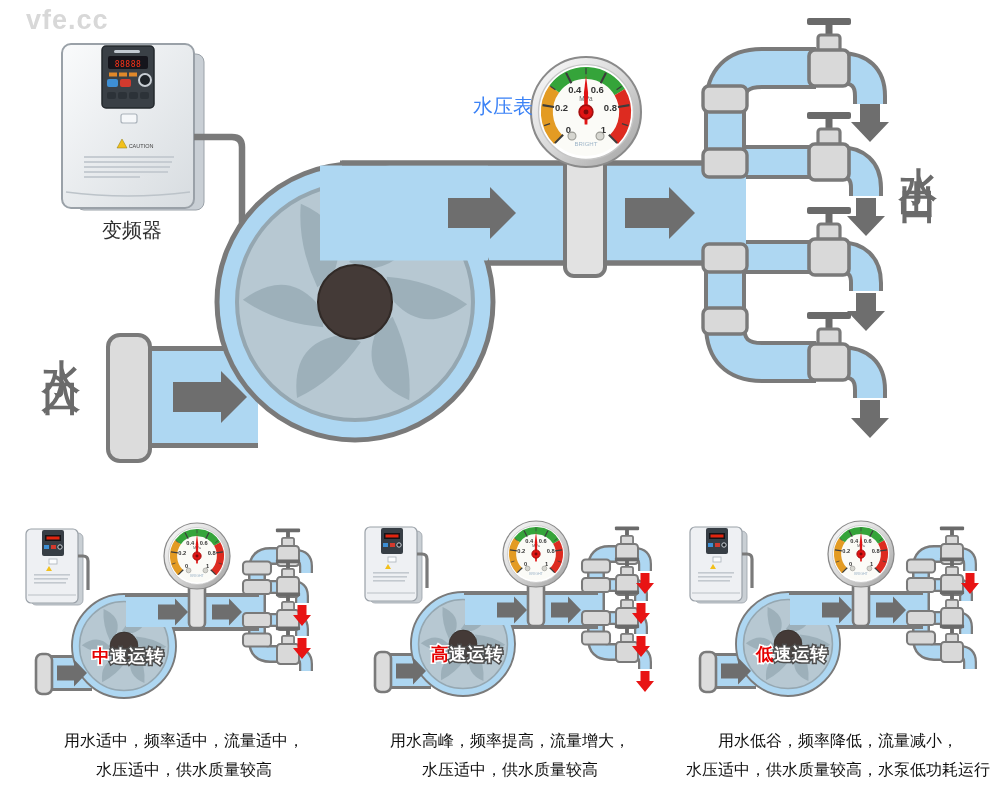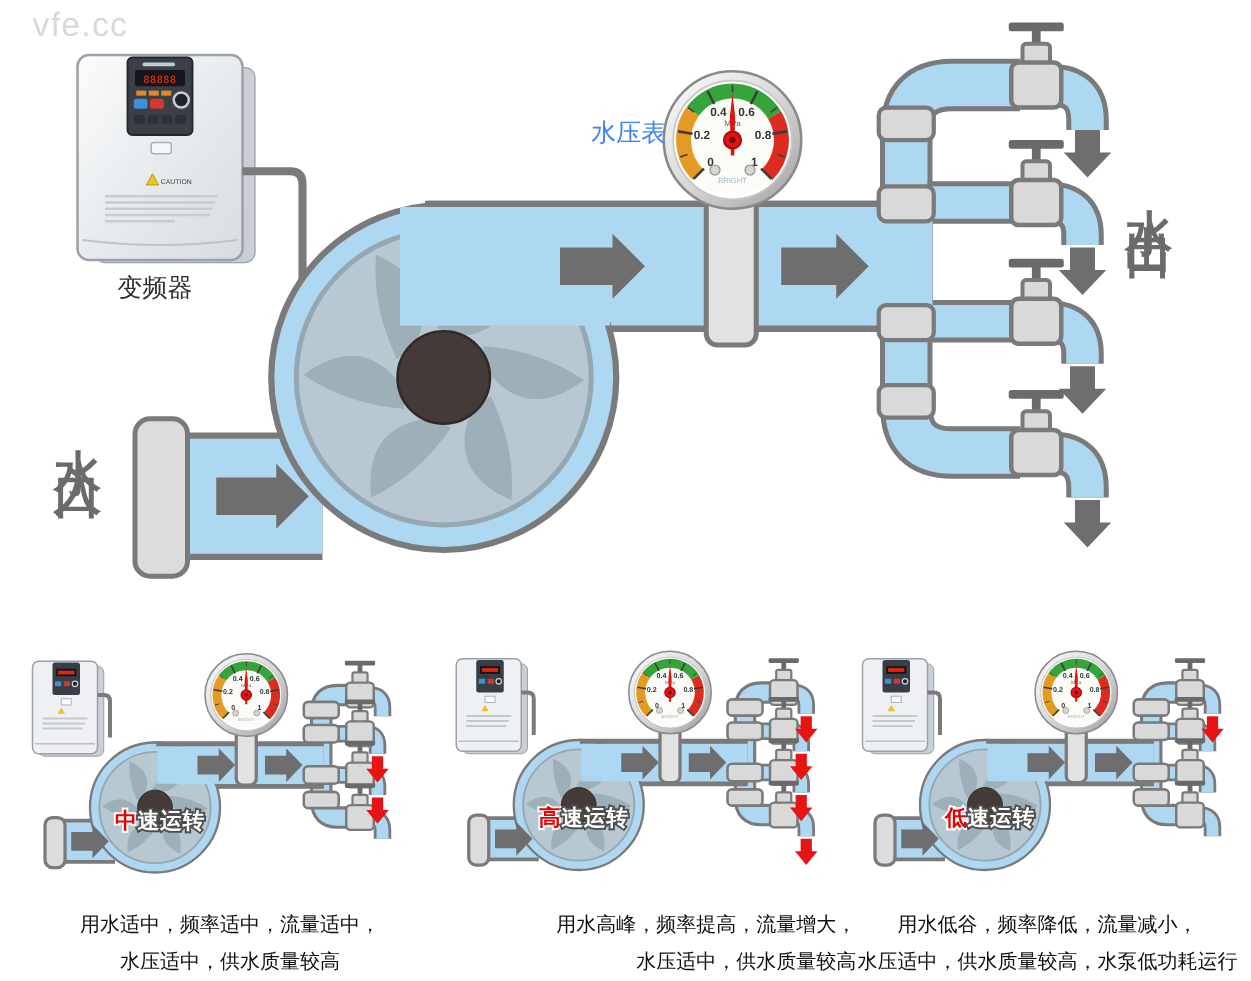--- a/index.html
+++ b/index.html
@@ -1,31 +1,31 @@
 <!DOCTYPE html>
 <html><head>
 <meta charset="utf-8">
 <style>
   html,body{margin:0;padding:0;background:#ffffff;}
   .stage{position:relative;width:1001px;height:785px;background:#ffffff;overflow:hidden;
          font-family:"Liberation Sans","DejaVu Sans",sans-serif;}
   .stage svg{position:absolute;left:0;top:0;}
-  .watermark{position:absolute;left:26px;top:5px;font-size:27px;font-weight:normal;
+  .watermark{position:absolute;left:26px;top:5px;font-size:27px;font-weight:bold;
              color:#d8d8d8;letter-spacing:1px;}
-  .vfd-label{position:absolute;left:94px;top:217px;width:76px;
+  .vfd-label{position:absolute;left:94px;top:217px;width:76px;text-align:center;
              font-size:20px;color:#2d2d2d;}
   .gauge-label{position:absolute;left:473px;top:93px;font-size:20px;color:#3b82f6;}
   .vtext{position:absolute;writing-mode:vertical-rl;text-orientation:upright;
          font-size:38px;font-weight:bold;color:#6b6b6b;letter-spacing:13px;line-height:1;}
   .inlet-pos{left:42px;top:329px;}
   .outlet-pos{left:899px;top:137px;}
   .caption{position:absolute;top:727px;text-align:center;font-size:16px;
            color:#0f0f0f;line-height:1.8;}
   .c1{left:9px;width:350px;}
-  .c2{left:335px;width:350px;text-align:right;}
+  .c2{left:335px;width:350px;}
   .c3{left:663px;width:350px;}
 </style>
 </head>
 <body>
 
 <div class="stage">
 
   <svg id="scene" width="1001" height="785" viewBox="0 0 1001 785">
     <defs>
       <linearGradient id="vfdGrad" x1="0" y1="0" x2="1" y2="1">

